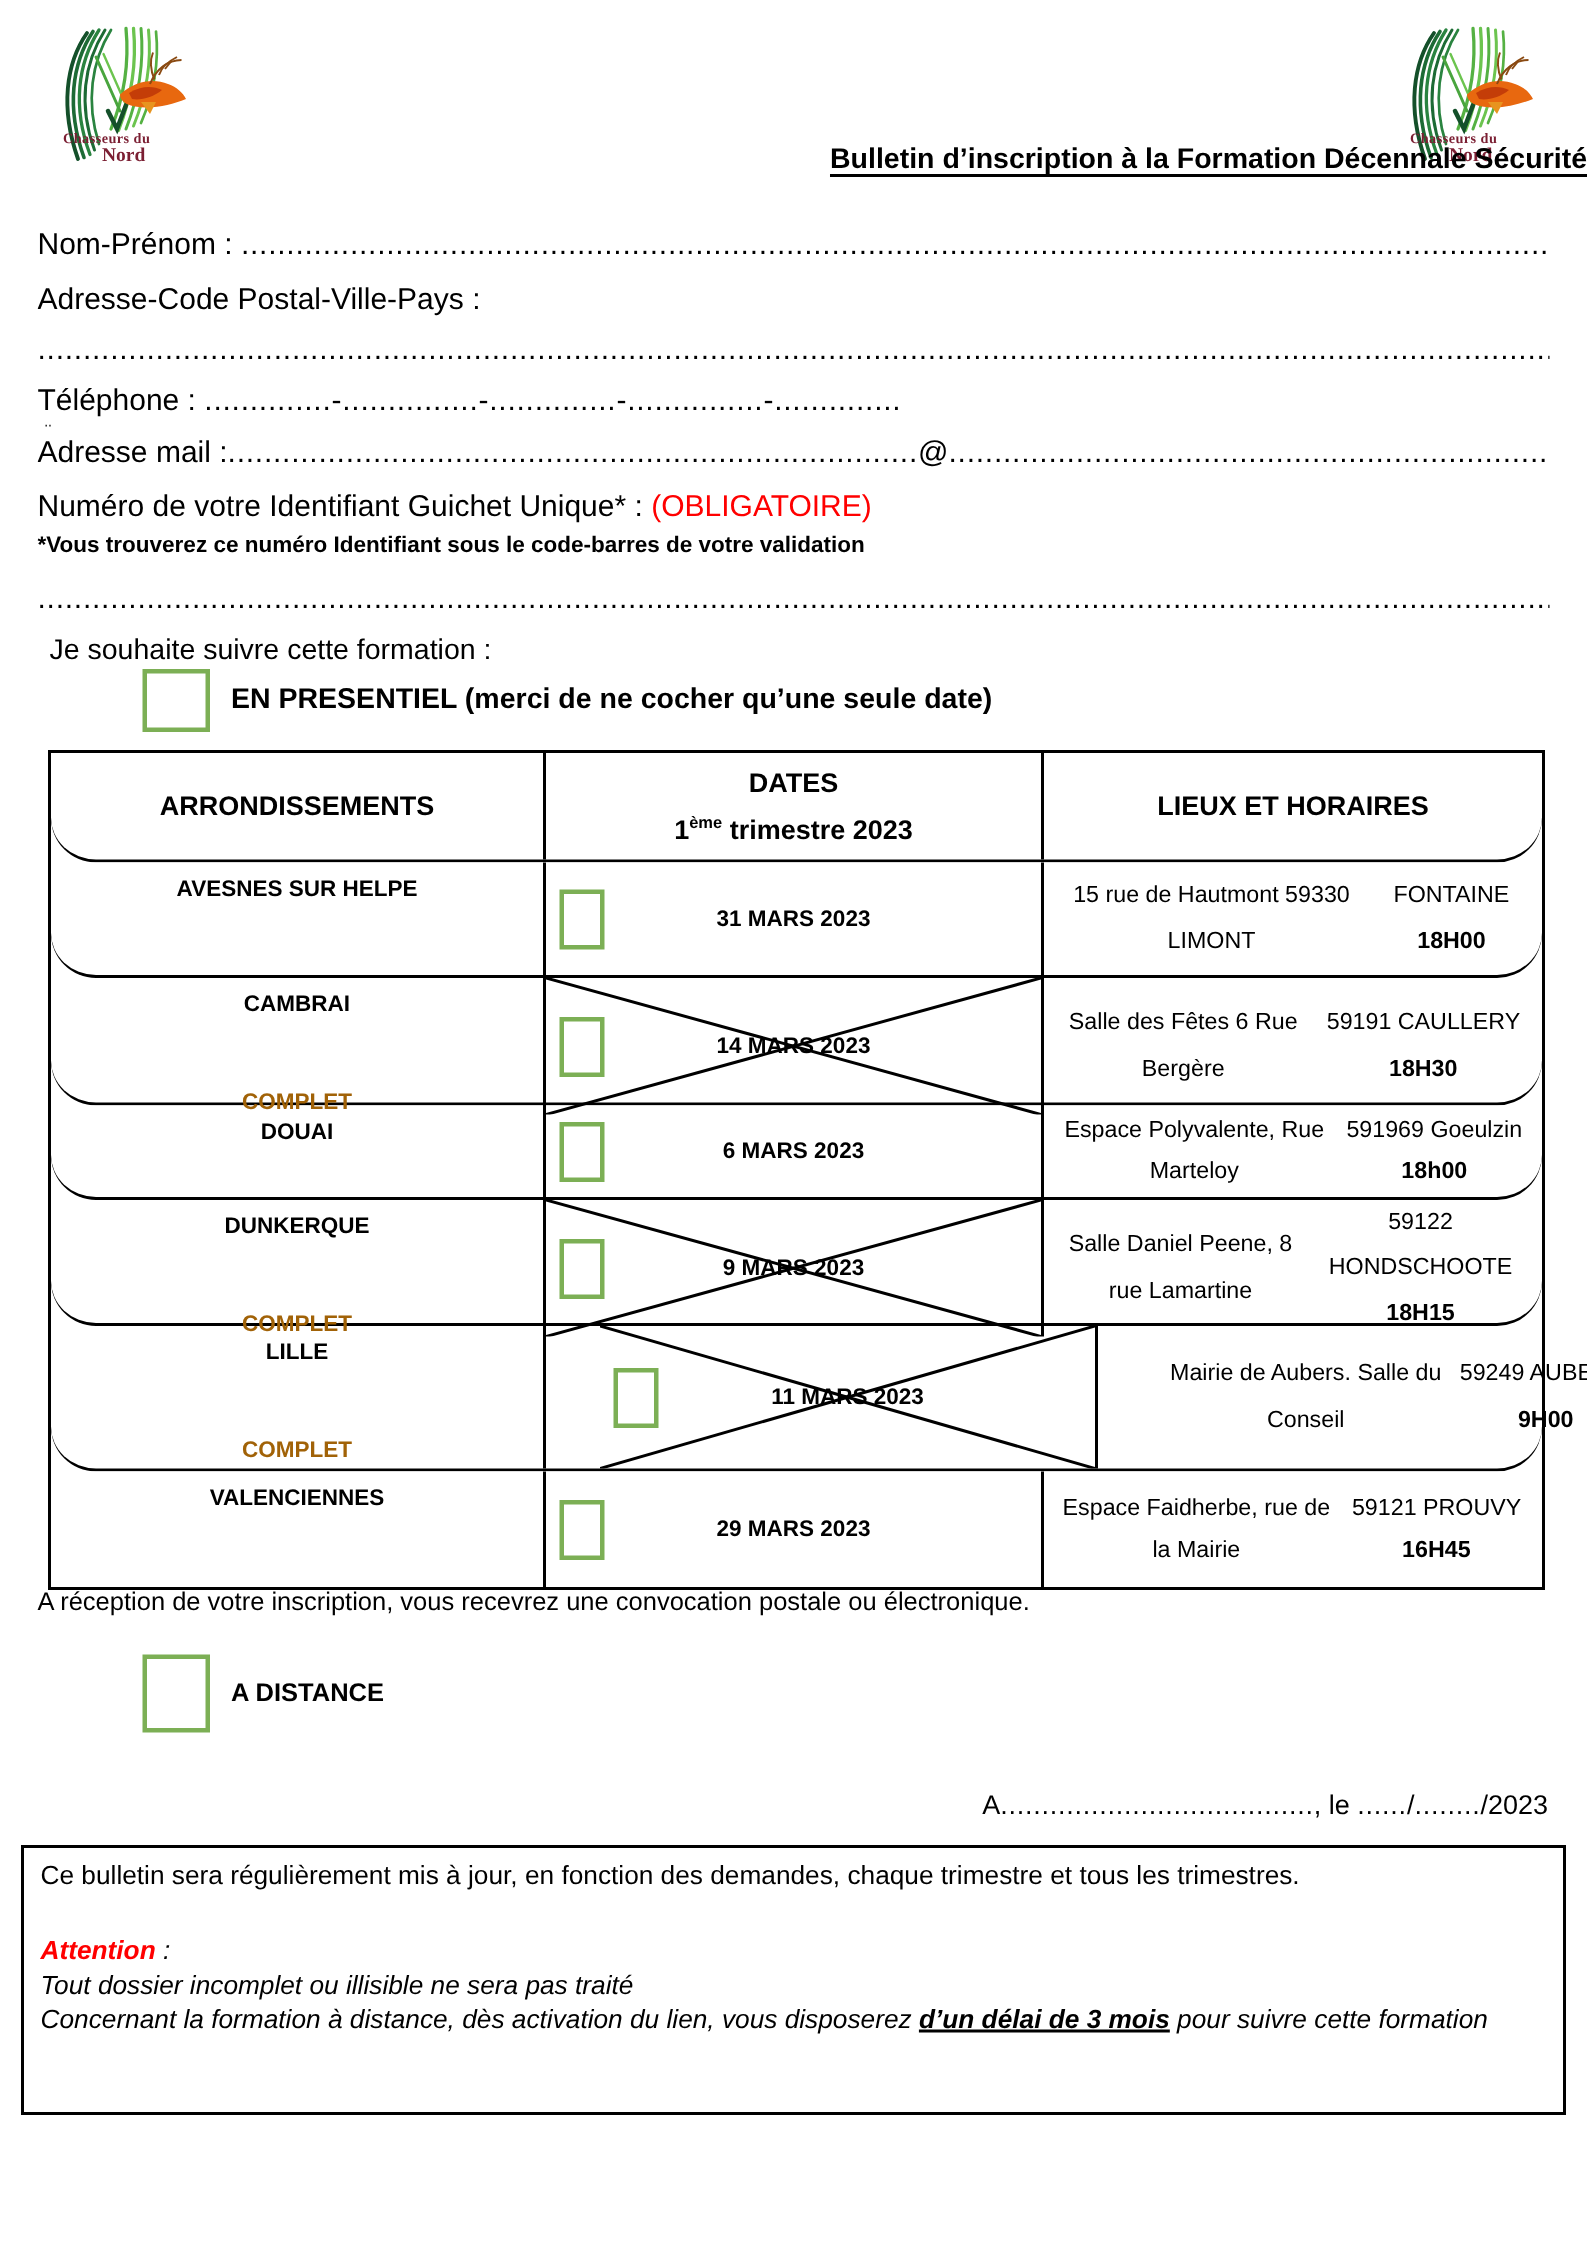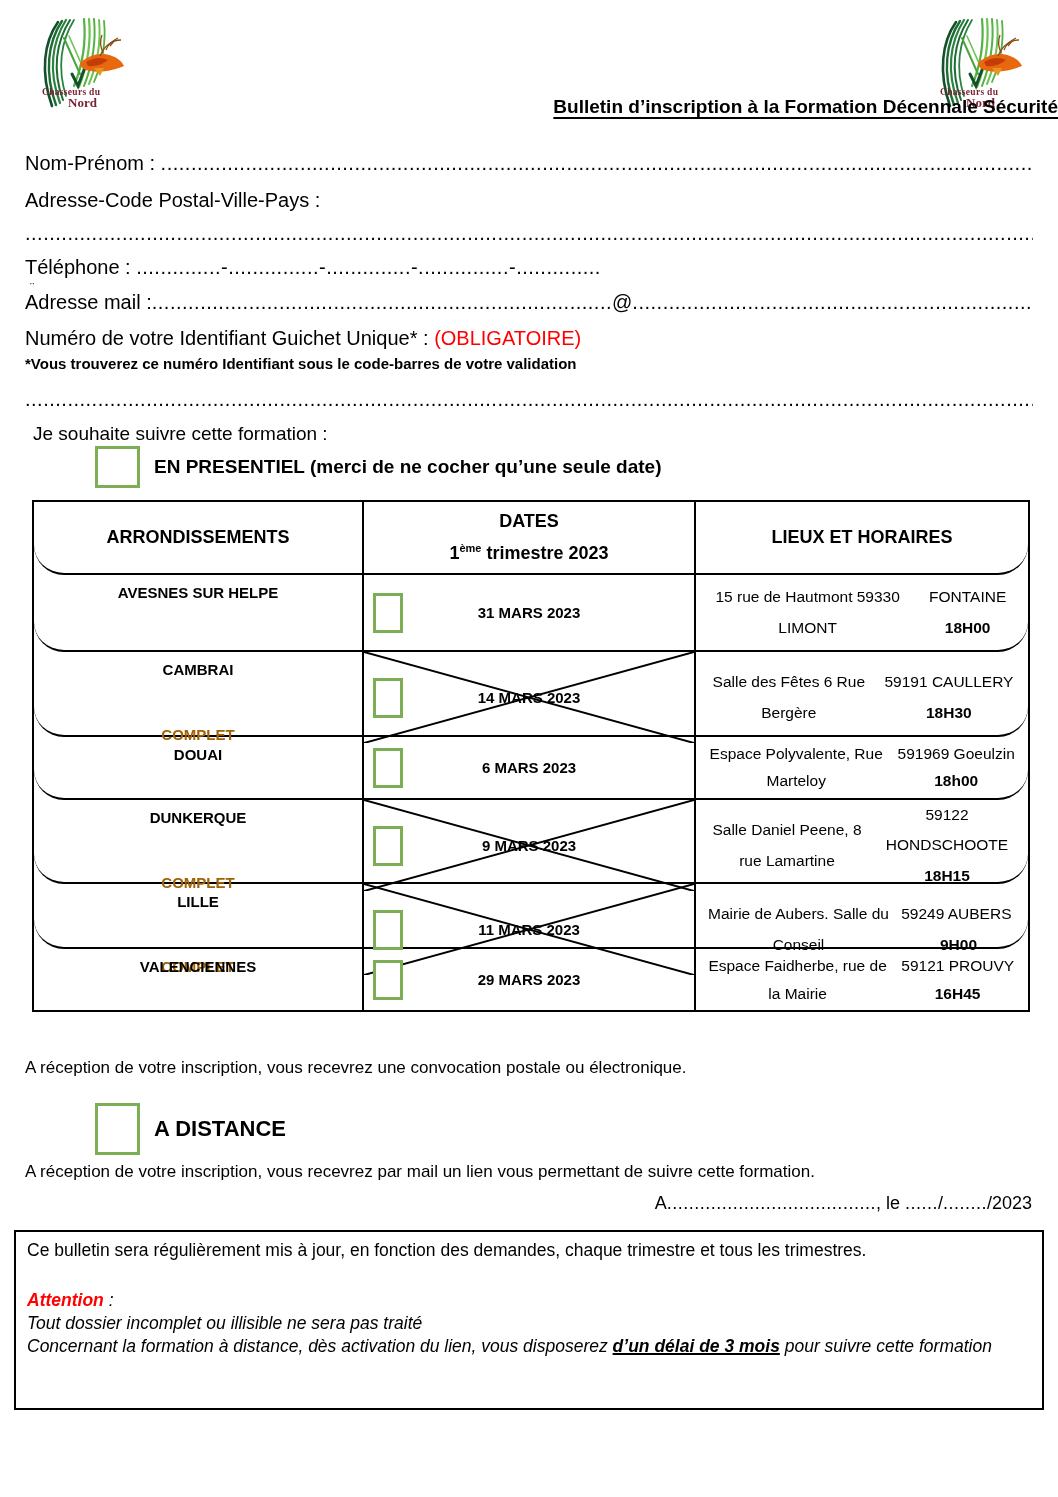--- a/index.html
+++ b/index.html
@@ -38,21 +38,21 @@
   .table { position:absolute; left:32px; top:500px; width:998px; border:2px solid #000; }
   .trow { display:grid; grid-template-columns:330px 332px 332px; border-bottom:2px solid #000;border-radius:30px; }
   .trow:last-child { border-bottom:none; }
   .tcell { border-right:2px solid #000; position:relative; }
   .tcell:last-child { border-right:none; }
   .th { height:73px; }
   .h-cell { display:flex; flex-direction:column; align-items:center; justify-content:center;
             font-weight:bold; font-size:18px; text-align:center; gap:10px; }
   .h-cell sup { font-size:11px; }
   .r0 { height:77px; } .r1 { height:85px; } .r2 { height:63px; }
-  .r3 { height:84px; } .r4 { height:65px; } .r5 { height:61px; }
+  .r3 { height:84px; } .r4 { height:97px;gap:36px; } .r5 { height:77px; }
   .arr-cell { display:flex; flex-direction:column; align-items:center; padding-top:9px; gap:22px;
               font-weight:bold; font-size:15px; text-align:center; }
   .status { color:#a16207; font-weight:bold; font-size:15px;margin-top:26px; }
   .date-cell { display:flex; align-items:center; justify-content:center;
                font-weight:bold; font-size:15px; }
   .date-cbx { position:absolute; left:9px; top:50%; transform:translateY(-50%);
               width:30px; height:40px; }
   .lieu-cell { display:flex; flex-direction:row; align-items:center; justify-content:center;
                font-size:15.5px; text-align:center; line-height:1.95; padding:0 6px; }
   .bold { font-weight:bold; }
@@ -248,24 +248,23 @@
         <span>Espace Faidherbe, rue de la Mairie</span>
         <span><span>59121 PROUVY</span> <span class="bold">16H45</span></span>
       </div>
     </div>
   </div>
 
   <div class="plain" style="top:1058px">A réception de votre inscription, vous recevrez une convocation postale ou électronique.</div>
 
   <div class="choice-row" style="top:1103px">
     <span class="cbx" style="width:45px;height:52px"></span>
-    <span class="choice-label" style="font-size:22px">A DISTANCE</span>
-  </div>
-
-  <div class="plain" style="top:1162px">A réception de votre inscription, vous recevrez par mail un lien vous permettant de suivre cette formation.</div>
+    <span class="choice-label" style="font-size:17px">A DISTANCE</span>
+  </div>
+
 
   <div class="dateline"><span>A</span><span class="dots">......................................</span><span>, le </span><span class="dots">......</span><span>/</span><span class="dots">........</span><span>/2023</span></div>
 
   <div class="footer-box">
     <p>Ce bulletin sera régulièrement mis à jour, en fonction des demandes, chaque trimestre et tous les trimestres.</p>
     <div class="attention-block">
       <div><span class="att-word">Attention</span><span> :</span></div>
       <div>Tout dossier incomplet ou illisible ne sera pas traité</div>
       <div><span>Concernant la formation à distance, dès activation du lien, vous disposerez </span><span class="delai">d’un délai de 3 mois</span><span> pour suivre cette formation</span></div>
     </div>

